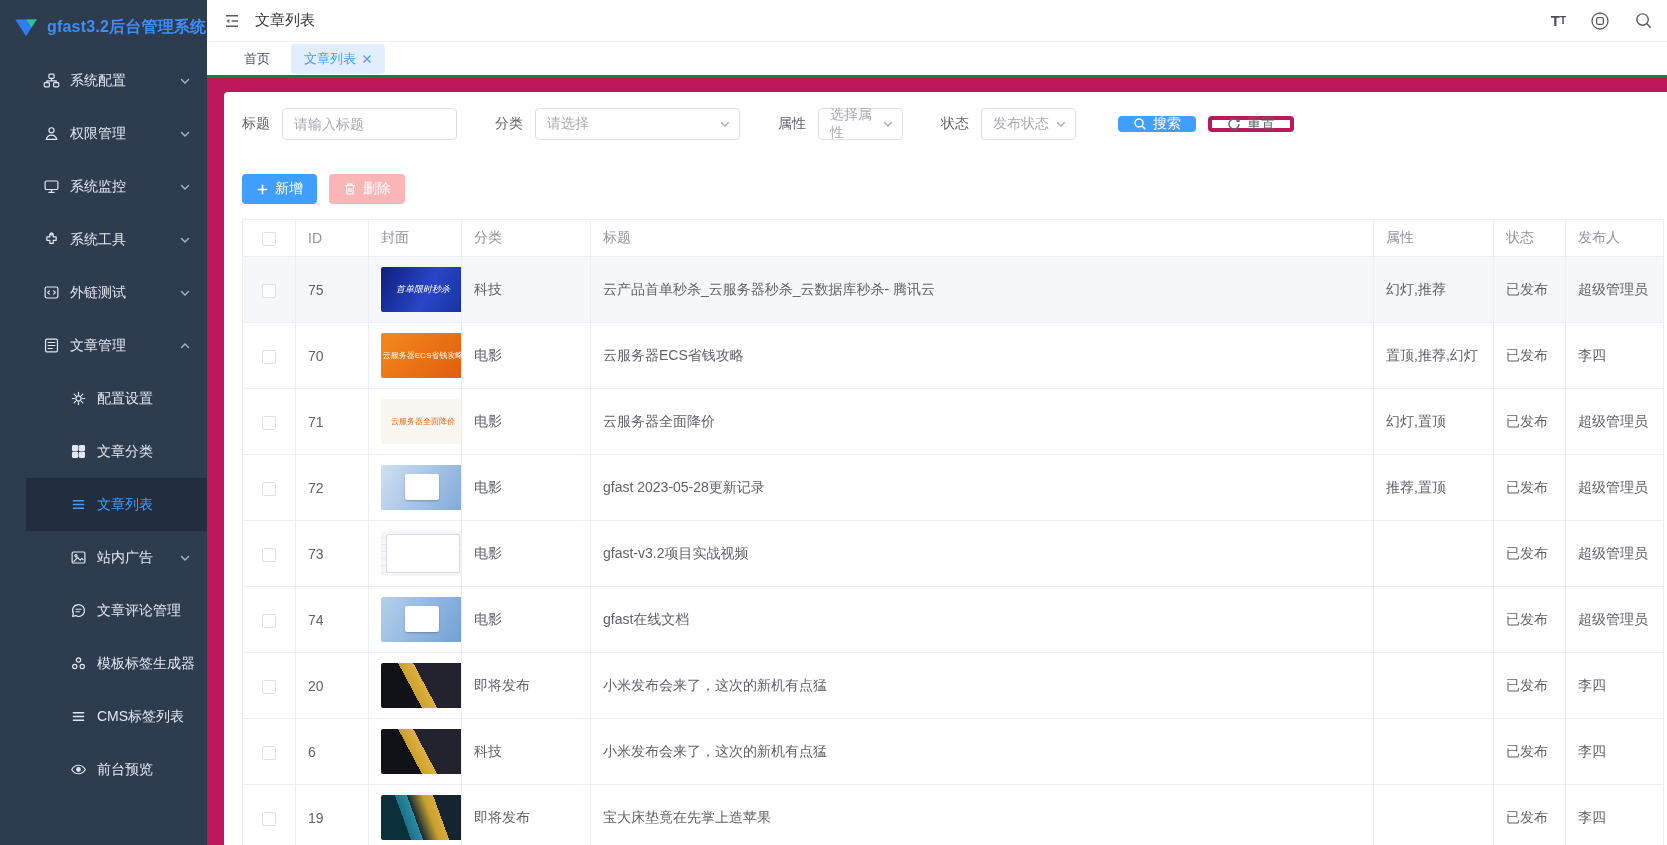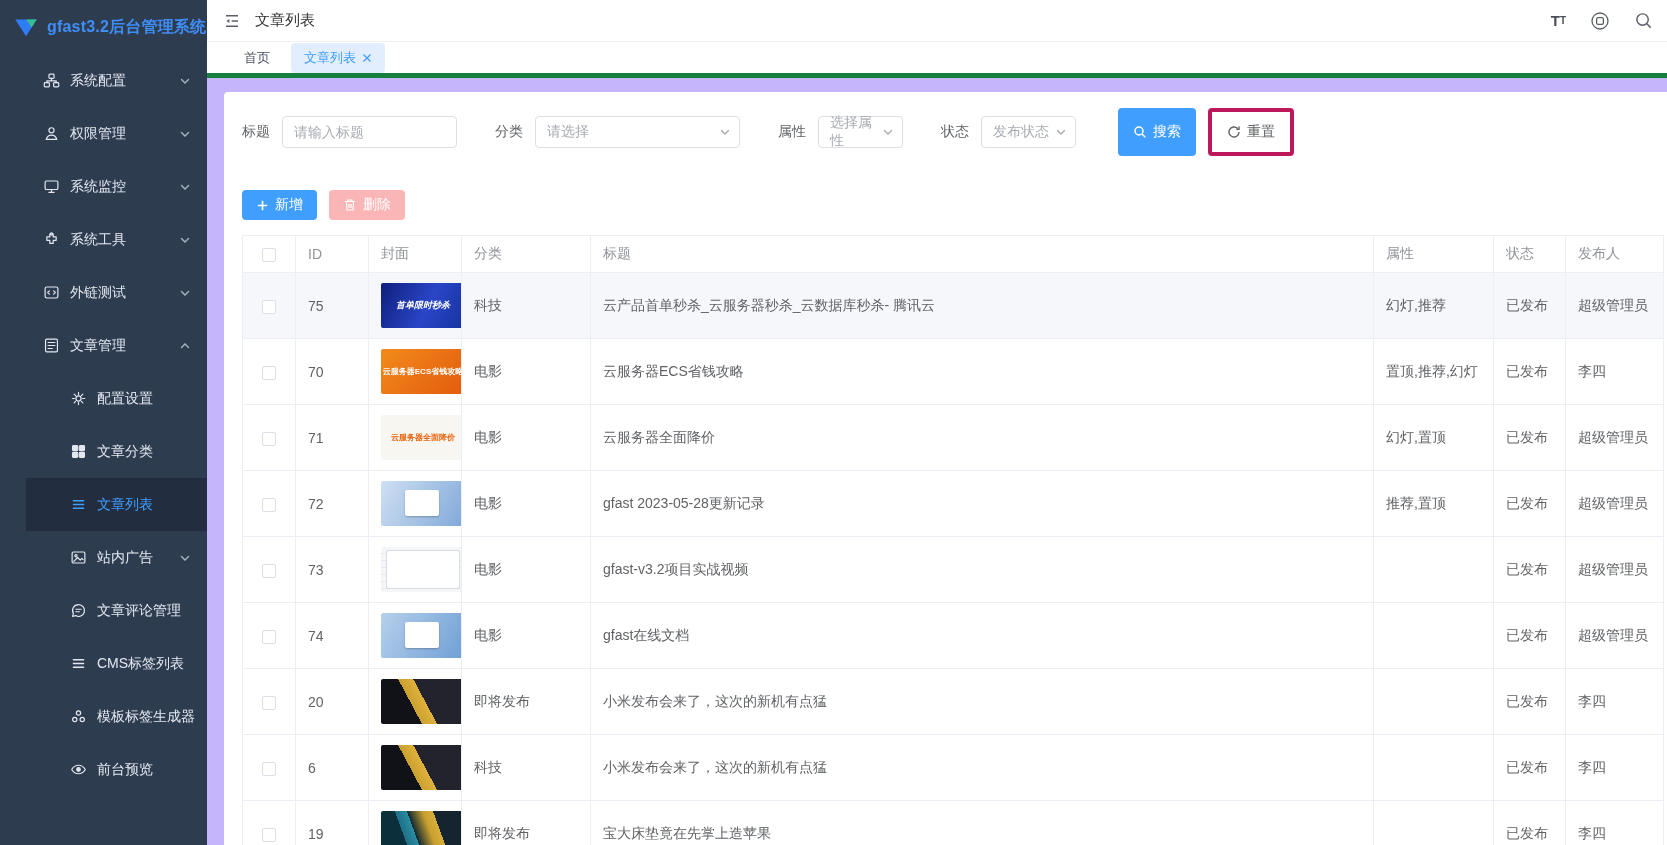--- a/index.html
+++ b/index.html
@@ -22,38 +22,38 @@
   
   .main { flex:1; display:flex; flex-direction:column; min-width:0; }
   .topbar { height:42px; background:#fff; display:flex; align-items:center; padding:0 14px 0 16px; border-bottom:1px solid #f0f0f0; color:#303133; }
   .topbar .fold { color:#5a5e66; margin-right:14px; cursor:pointer; }
   .page-title { font-size:15px; color:#303133; }
   .topbar-right { margin-left:auto; display:flex; align-items:center; gap:24px; color:#5a5e66; }
   .topbar-right .icon { cursor:pointer; }
   .tt { font-size:15px; font-weight:600; color:#4a4e57; }
   .tt small { font-size:10px; font-weight:600; }
 
-  .tabbar { height:36px; background:#fff; border-bottom:5px solid #15803d; display:flex; align-items:center; gap:8px; padding:0 0 0 24px; }
+  .tabbar { height:36px; background:#fff; border-bottom:3px solid #15803d; display:flex; align-items:center; gap:8px; padding:0 0 0 24px; }
   .tab { display:flex; align-items:center; gap:6px; padding:6px 13px; font-size:13px; color:#495060; border-radius:4px; cursor:pointer; }
   .tab.active { background:#e2eefd; color:#409eff; }
   .tab-close { display:flex; color:#409eff; cursor:pointer; }
 
-  .content { flex:1; background:#c4b5fd; padding:14px 0 0 17px; overflow:hidden; }
+  .content { flex:1; background:#be185d; padding:14px 0 0 17px; overflow:hidden; }
   .card { background:#fff; border-radius:4px 0 0 0; height:100%; padding:16px 0 0 18px; overflow:hidden; }
 
   
   .filters { display:flex; align-items:center; }
   .fgroup { display:flex; align-items:center; gap:12px; margin-right:38px; }
   .fgroup label { color:#606266; white-space:nowrap; }
   .inp { height:32px; border:1px solid #dcdfe6; border-radius:4px; padding:0 11px; font-size:14px; color:#606266; outline:none; font-family:inherit; }
   .inp::placeholder { color:#a8abb2; }
   .select { height:32px; border:1px solid #dcdfe6; border-radius:4px; padding:0 8px 0 11px; display:flex; align-items:center; justify-content:space-between; gap:6px; color:#a8abb2; cursor:pointer; background:#fff; }
   .select .chev { color:#a8abb2; display:flex; }
   .w175{width:175px}.w205{width:205px}.w85{width:85px}.w95{width:95px}
-  .btn { height:48px; border:none; border-radius:4px; display:inline-flex; align-items:center; gap:6px; padding:0 15px; font-size:14px; cursor:pointer; font-family:inherit; }
+  .btn { height:16px; border:none; border-radius:4px; display:inline-flex; align-items:center; gap:6px; padding:0 15px; font-size:14px; cursor:pointer; font-family:inherit; }
   .btn.primary { background:#409eff; color:#fff; }
   .btn.plain { background:#fff; color:#606266; border:4px solid #be185d; }
   .btn.danger-disabled { background:#fab6b6; color:#fff; cursor:not-allowed; }
   .btn .icon { color:inherit; }
   .filters .btn.primary { margin-left:4px; }
   .filters .btn.plain { margin-left:12px; }
 
   .actions { margin-top:34px; display:flex; gap:12px; }
   .actions .btn { height:30px; padding:0 14px; }
 
@@ -61,21 +61,21 @@
   table.grid { border-collapse:collapse; table-layout:fixed; width:1421px; margin-top:15px; }
   .grid th, .grid td { border:1px solid #ebeef5; padding:8px 12px; text-align:left; vertical-align:middle; font-weight:400; overflow:hidden; white-space:nowrap; }
   .grid th { color:#909399; font-weight:500; height:37px; background:#fff; }
   .grid td { color:#606266; height:66px; background:#fff; }
   .grid tr.hl td { background:#f5f7fa; }
   .c-check { text-align:center !important; }
   .checkbox { display:inline-block; width:14px; height:14px; border:1px solid #dcdfe6; border-radius:2px; background:#fff; vertical-align:middle; cursor:pointer; }
 
   
   .cover { width:84px; height:45px; border-radius:2px; position:relative; overflow:hidden; display:flex; align-items:center; justify-content:center; cursor:pointer; }
-  .cover-label { font-size:8px; line-height:1.25; font-weight:700; color:#fff; text-align:right; padding:0 3px; position:relative; z-index:2; }
+  .cover-label { font-size:8px; line-height:1.25; font-weight:400; color:#fff; text-align:right; padding:0 3px; position:relative; z-index:2; }
   .cover.promo-blue { background:linear-gradient(115deg,#0e1f7c,#2a46c8 55%,#16329e); }
   .cover.promo-blue .cover-label { font-style:italic; font-size:9px; }
   .cover.promo-orange { background:linear-gradient(135deg,#f28a1c,#e25c0d); }
   .cover.promo-white { background:#f8f6f1; }
   .cover.promo-white .cover-label { color:#e8650f; }
   .cover.shot-blue { background:linear-gradient(120deg,#cfe0f2,#7fa8d9); }
   .cover.shot-white { background:repeating-linear-gradient(#f5f6f8 0 6px,#e7e9ee 6px 7px); }
   .cover.doc-blue { background:linear-gradient(120deg,#b5d0ec,#6f9fd4); }
   .cover.shot-blue::after, .cover.doc-blue::after, .cover.shot-white::after {
     content:""; position:absolute; left:24px; top:9px; width:34px; height:26px; background:#fff;
@@ -232,34 +232,34 @@
           <svg width="17" height="17" viewBox="0 0 20 20" fill="none" stroke="currentColor" stroke-width="1.4" stroke-linecap="round" stroke-linejoin="round">
             <path d="M10 3a7 7 0 1 1-3.5 13L3 17l1-3.4A7 7 0 0 1 10 3z"></path>
             <path d="M7 8.5h6M7 11.5h4"></path>
           </svg>
         </span>
     <span class="mlabel">文章评论管理</span>
   </div>
       <div class="menu-item sub">
     <span class="icon mi">
           <svg width="17" height="17" viewBox="0 0 20 20" fill="none" stroke="currentColor" stroke-width="1.4" stroke-linecap="round" stroke-linejoin="round">
-            <path d="M4 5.5h12M4 10h12M4 14.5h12" stroke-width="1.7"></path>
-          </svg>
-        </span>
-    <span class="mlabel">CMS标签列表</span>
-  </div>
-      <div class="menu-item sub">
-    <span class="icon mi">
-          <svg width="17" height="17" viewBox="0 0 20 20" fill="none" stroke="currentColor" stroke-width="1.4" stroke-linecap="round" stroke-linejoin="round">
             <circle cx="10" cy="5.8" r="2.5"></circle>
             <circle cx="5.6" cy="13.6" r="2.5"></circle>
             <circle cx="14.4" cy="13.6" r="2.5"></circle>
           </svg>
         </span>
     <span class="mlabel">模板标签生成器</span>
+  </div>
+      <div class="menu-item sub">
+    <span class="icon mi">
+          <svg width="17" height="17" viewBox="0 0 20 20" fill="none" stroke="currentColor" stroke-width="1.4" stroke-linecap="round" stroke-linejoin="round">
+            <path d="M4 5.5h12M4 10h12M4 14.5h12" stroke-width="1.7"></path>
+          </svg>
+        </span>
+    <span class="mlabel">CMS标签列表</span>
   </div>
       <div class="menu-item sub">
     <span class="icon mi">
           <svg width="17" height="17" viewBox="0 0 20 20" fill="none" stroke="currentColor" stroke-width="1.4" stroke-linecap="round" stroke-linejoin="round">
             <path d="M2 10s3-5 8-5 8 5 8 5-3 5-8 5-8-5-8-5z"></path>
             <circle cx="10" cy="10" r="2.1" fill="currentColor"></circle>
           </svg>
         </span>
     <span class="mlabel">前台预览</span>
   </div>

